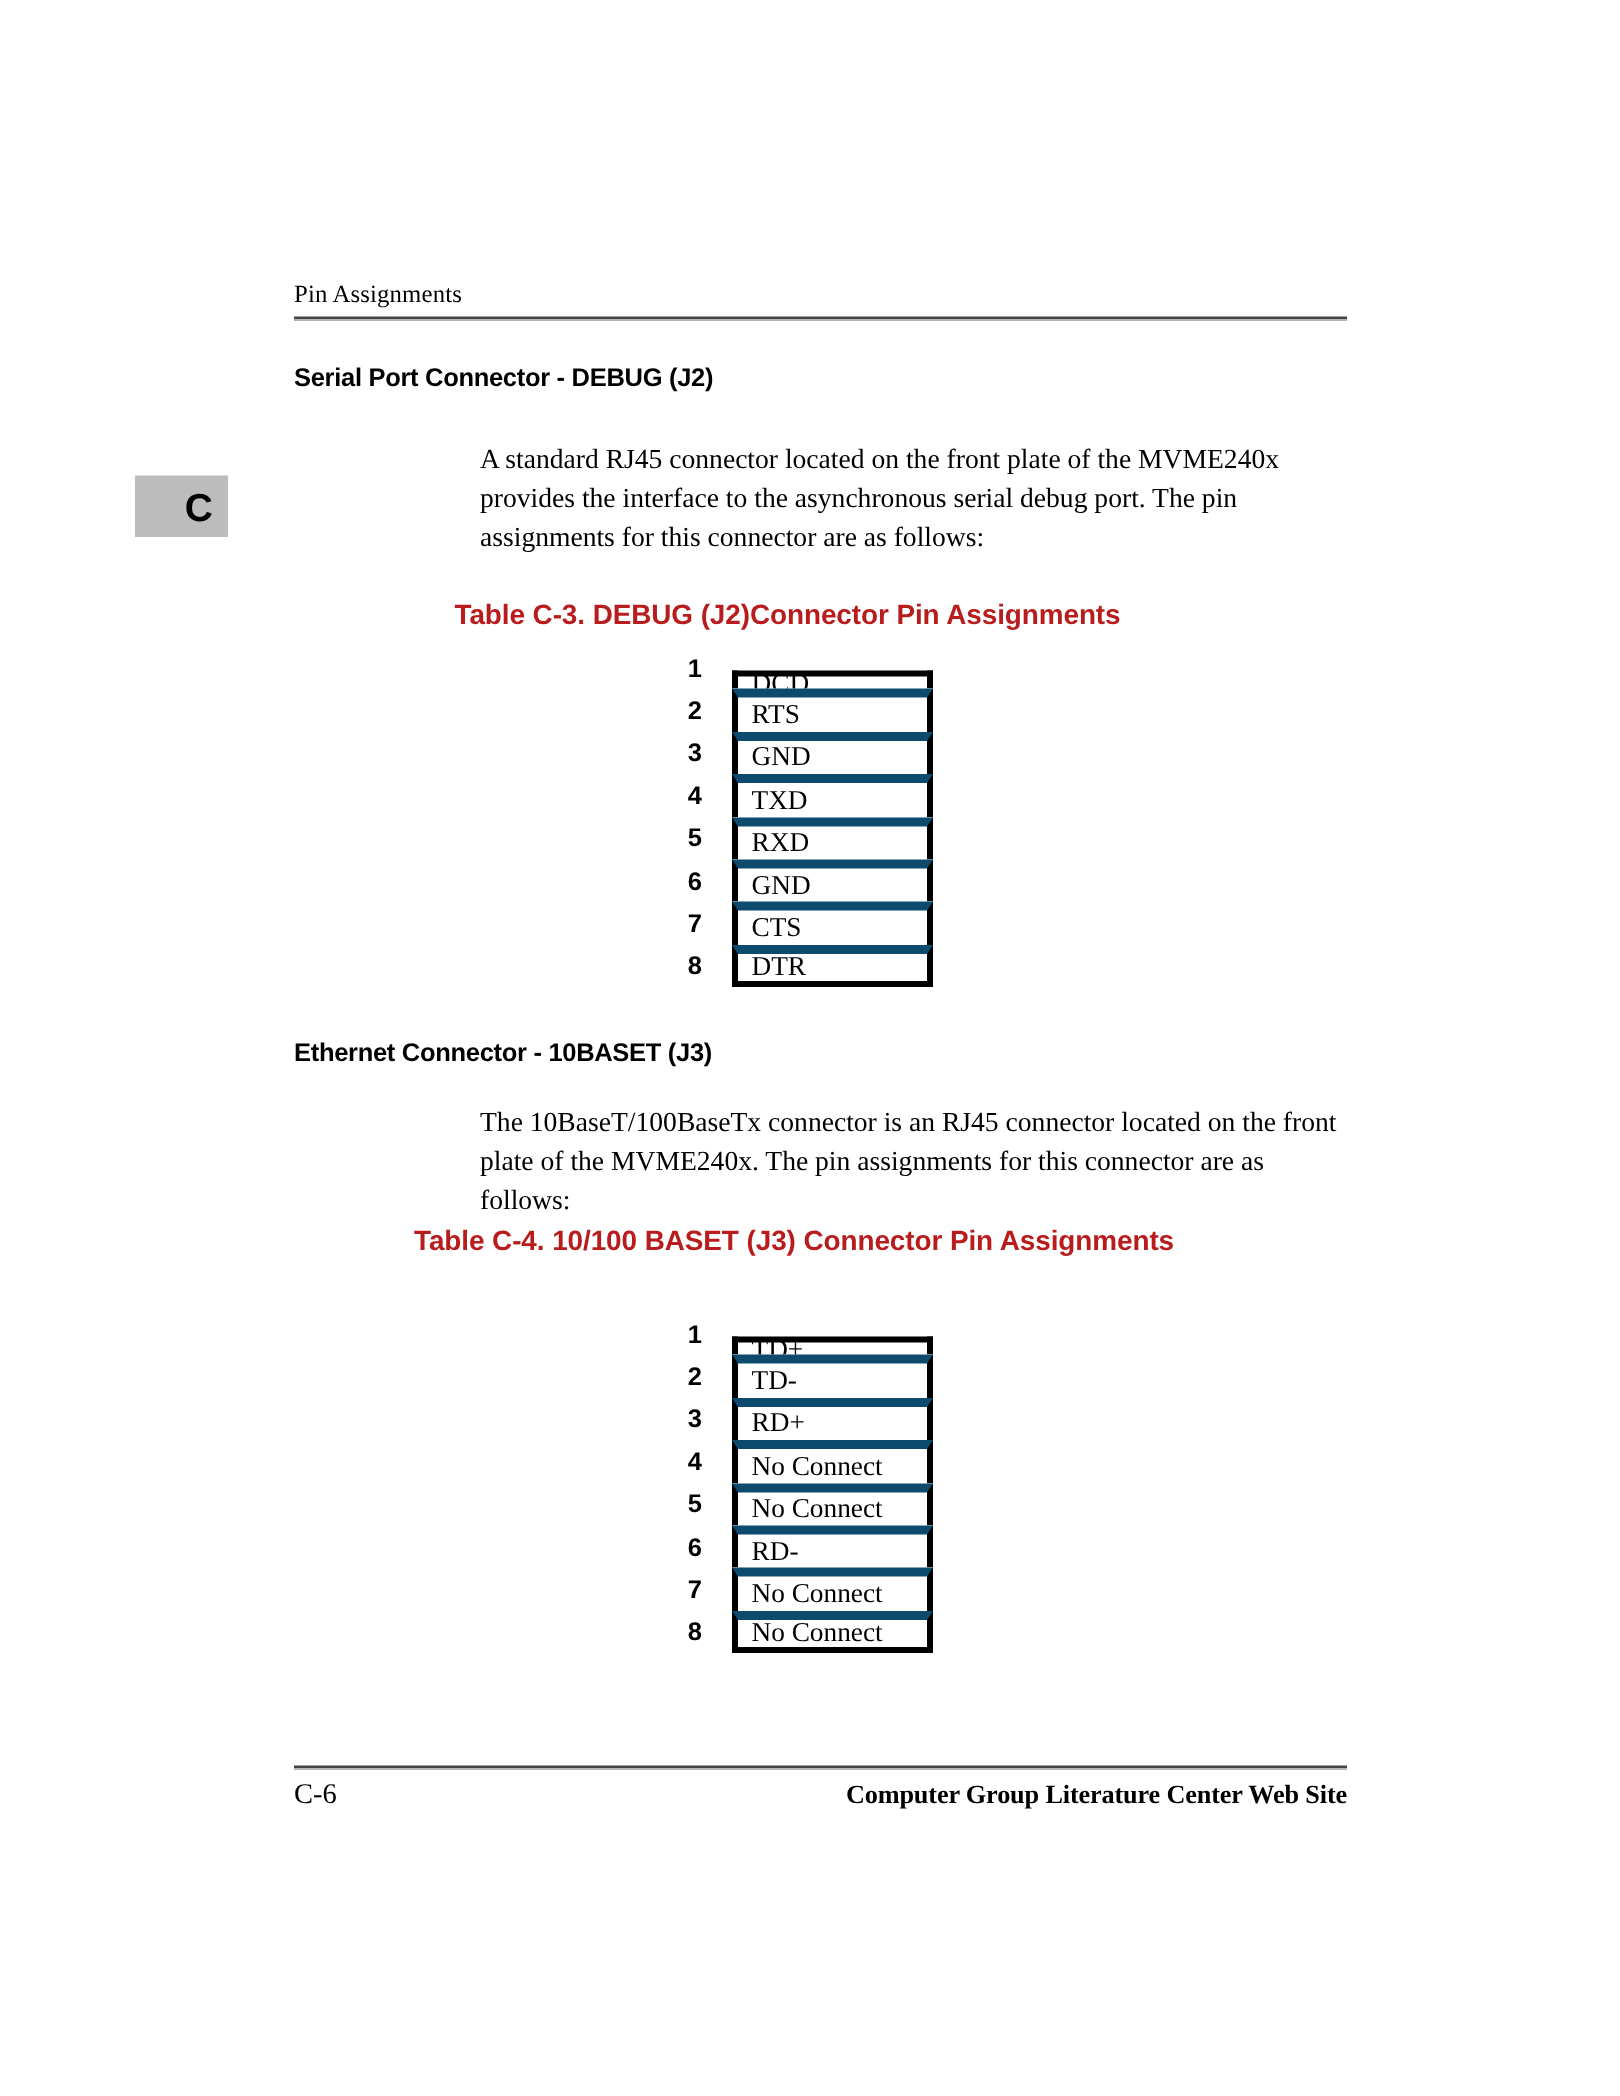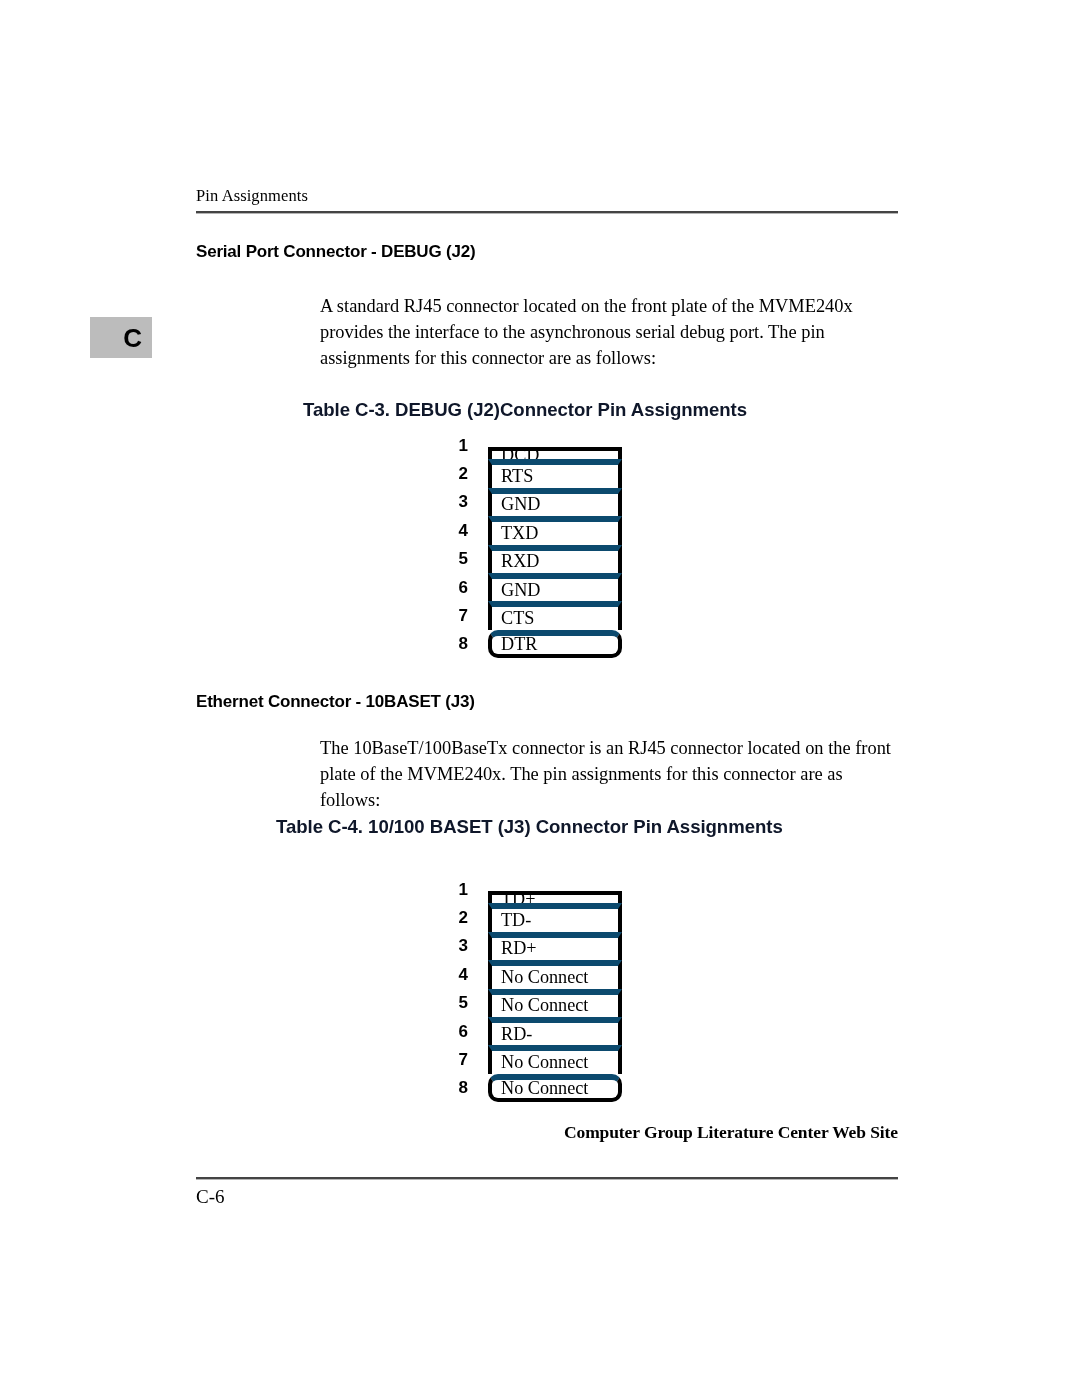--- a/index.html
+++ b/index.html
@@ -91,21 +91,21 @@
   #par-serial { top: 293px; }
   #par-ethernet { top: 735px; }
 
   
   .table-caption {
     position: absolute;
     font-family: "Liberation Sans", sans-serif;
     font-weight: bold;
     font-size: 18.6px;
     letter-spacing: -0.05px;
-    color: #0f172a;
+    color: #b91c1c;
     white-space: nowrap;
     text-align: center;
   }
   #caption-c3 { left: 303px; top: 399px; }
   #caption-c4 { left: 276px; top: 816px; }
 
   
   .pin-table-wrap {
     position: absolute;
     left: 440px;
@@ -148,21 +148,20 @@
     border-right: 4px solid #000;
     border-top: 6px solid #0c4a6e;
     background: #fff;
   }
   .pin-row:first-child .pin-cell {
     border-top: 4px solid #000;
     margin-top: 16px;
   }
   .pin-row:last-child .pin-cell {
     border-bottom: 4px solid #000;
-    border-radius: 10px;
   }
 
   
   .footer-rule {
     position: absolute;
     left: 196px;
     top: 1177px;
     width: 702px;
     height: 3px;
     background: linear-gradient(to bottom, #444 0 2px, #b4b4b4 2px 3px);
@@ -172,21 +171,21 @@
     left: 196px;
     top: 1186px;
     font-family: "Liberation Serif", serif;
     font-size: 19px;
     color: #000;
     white-space: nowrap;
   }
   .footer-note {
     position: absolute;
     left: 196px;
-    top: 1122px;
+    top: 1186px;
     width: 702px;
     text-align: right;
     font-family: "Liberation Serif", serif;
     font-weight: bold;
     font-size: 17.5px;
     letter-spacing: -0.1px;
     color: #000;
     white-space: nowrap;
   }
 </style>

